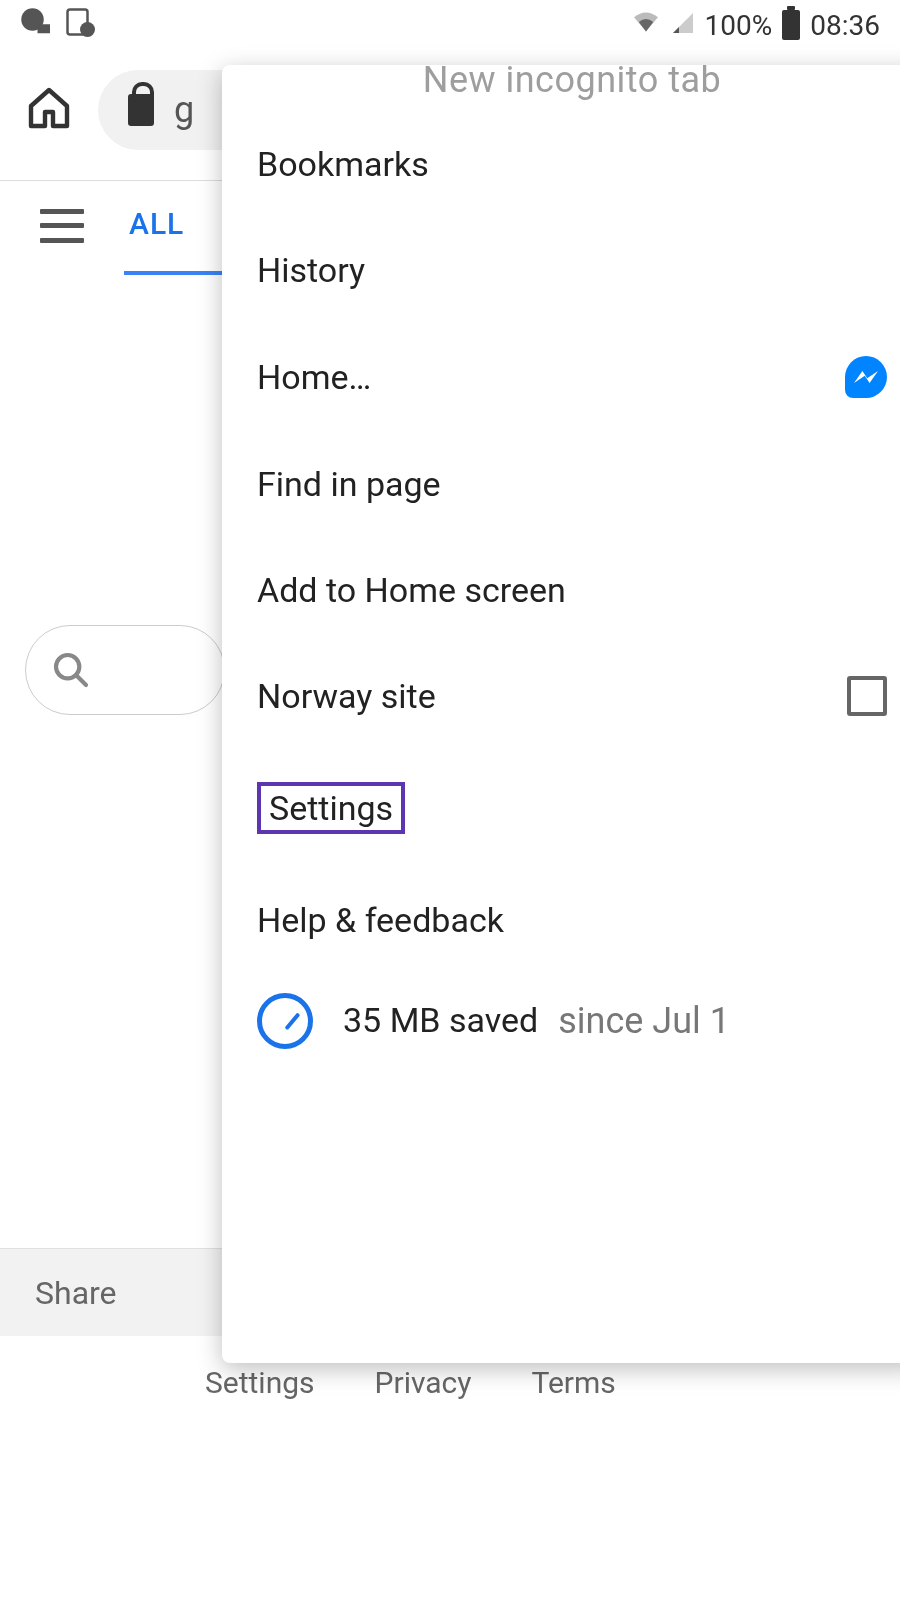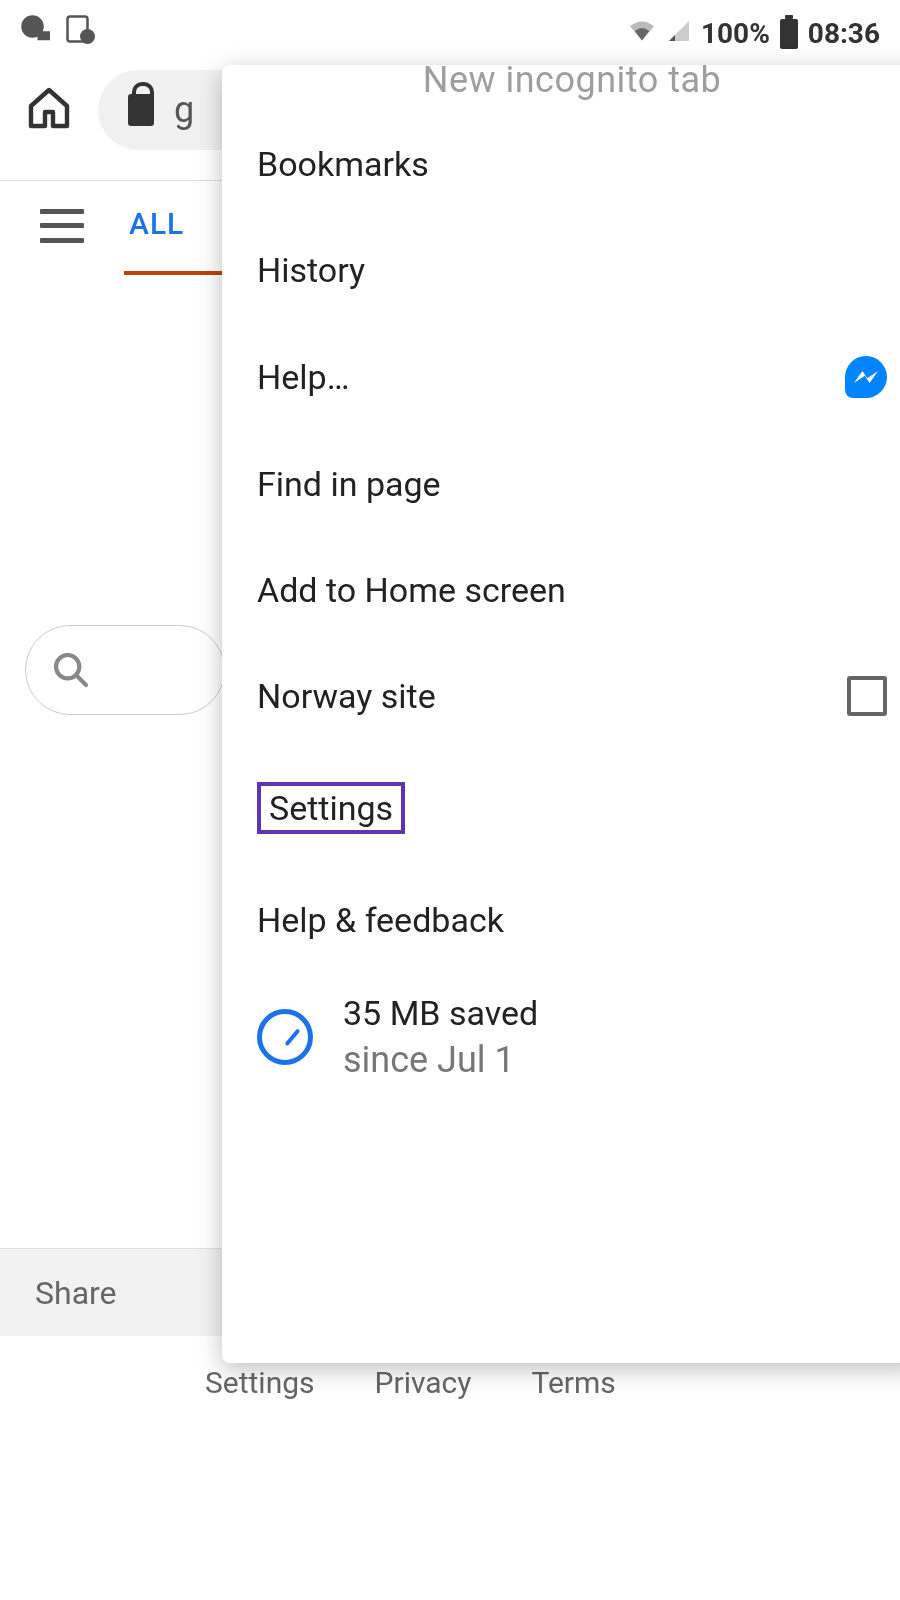--- a/index.html
+++ b/index.html
@@ -13,25 +13,24 @@
       background: #ffffff;
       font-family: Roboto, Arial, sans-serif;
       position: relative;
       overflow: hidden;
     }
     
     .status-bar {
       height: 50px;
       display: flex;
       justify-content: space-between;
-      align-items: flex-end;
+      align-items: center;
       padding: 0 20px;
       font-size: 28px;
       color: #333;
-      font-weight: bold;
     }
     .status-left {
       display: flex;
       gap: 15px;
       align-items: center;
     }
     .status-right {
       display: flex;
       gap: 10px;
       align-items: center;
@@ -126,21 +125,21 @@
     .hamburger-icon span {
       height: 5px;
       background: #555;
       border-radius: 1px;
     }
     .tab-all {
       color: #1a73e8;
       font-size: 30px;
       font-weight: 500;
       letter-spacing: 1px;
-      border-bottom: 4px solid #c2410c;
+      border-bottom: 4px solid #3b82f6;
       padding-bottom: 30px;
       margin-bottom: -30px;
       padding-left: 5px;
       padding-right: 40px;
     }
     .search-box {
       position: absolute;
       top: 625px;
       left: 25px;
       width: 200px;
@@ -260,22 +259,22 @@
       left: 22px;
       width: 4px;
       height: 20px;
       background: #1a73e8;
       transform-origin: bottom center;
       transform: rotate(40deg);
       border-radius: 2px;
     }
     .data-saved-text {
       display: flex;
-      flex-direction: column;
-      gap: 6px;
+      flex-direction: row;
+      gap: 20px;
     }
     .data-saved-title {
       font-size: 34px;
       color: #222;
     }
     .data-saved-sub {
       font-size: 36px;
       color: #777;
     }
     .wifi-signal {
@@ -364,21 +363,21 @@
 <div class="dropdown-menu">
   <div class="menu-partial">New incognito tab</div>
 
   <div class="menu-item">
     <span class="menu-item-label">Bookmarks</span>
   </div>
   <div class="menu-item">
     <span class="menu-item-label">History</span>
   </div>
   <div class="menu-item">
-    <span class="menu-item-label">Help…</span>
+    <span class="menu-item-label">Home…</span>
     <span class="messenger-icon"></span>
   </div>
   <div class="menu-item">
     <span class="menu-item-label">Find in page</span>
   </div>
   <div class="menu-item">
     <span class="menu-item-label">Add to Home screen</span>
   </div>
   <div class="menu-item">
     <span class="menu-item-label">Norway site</span>

